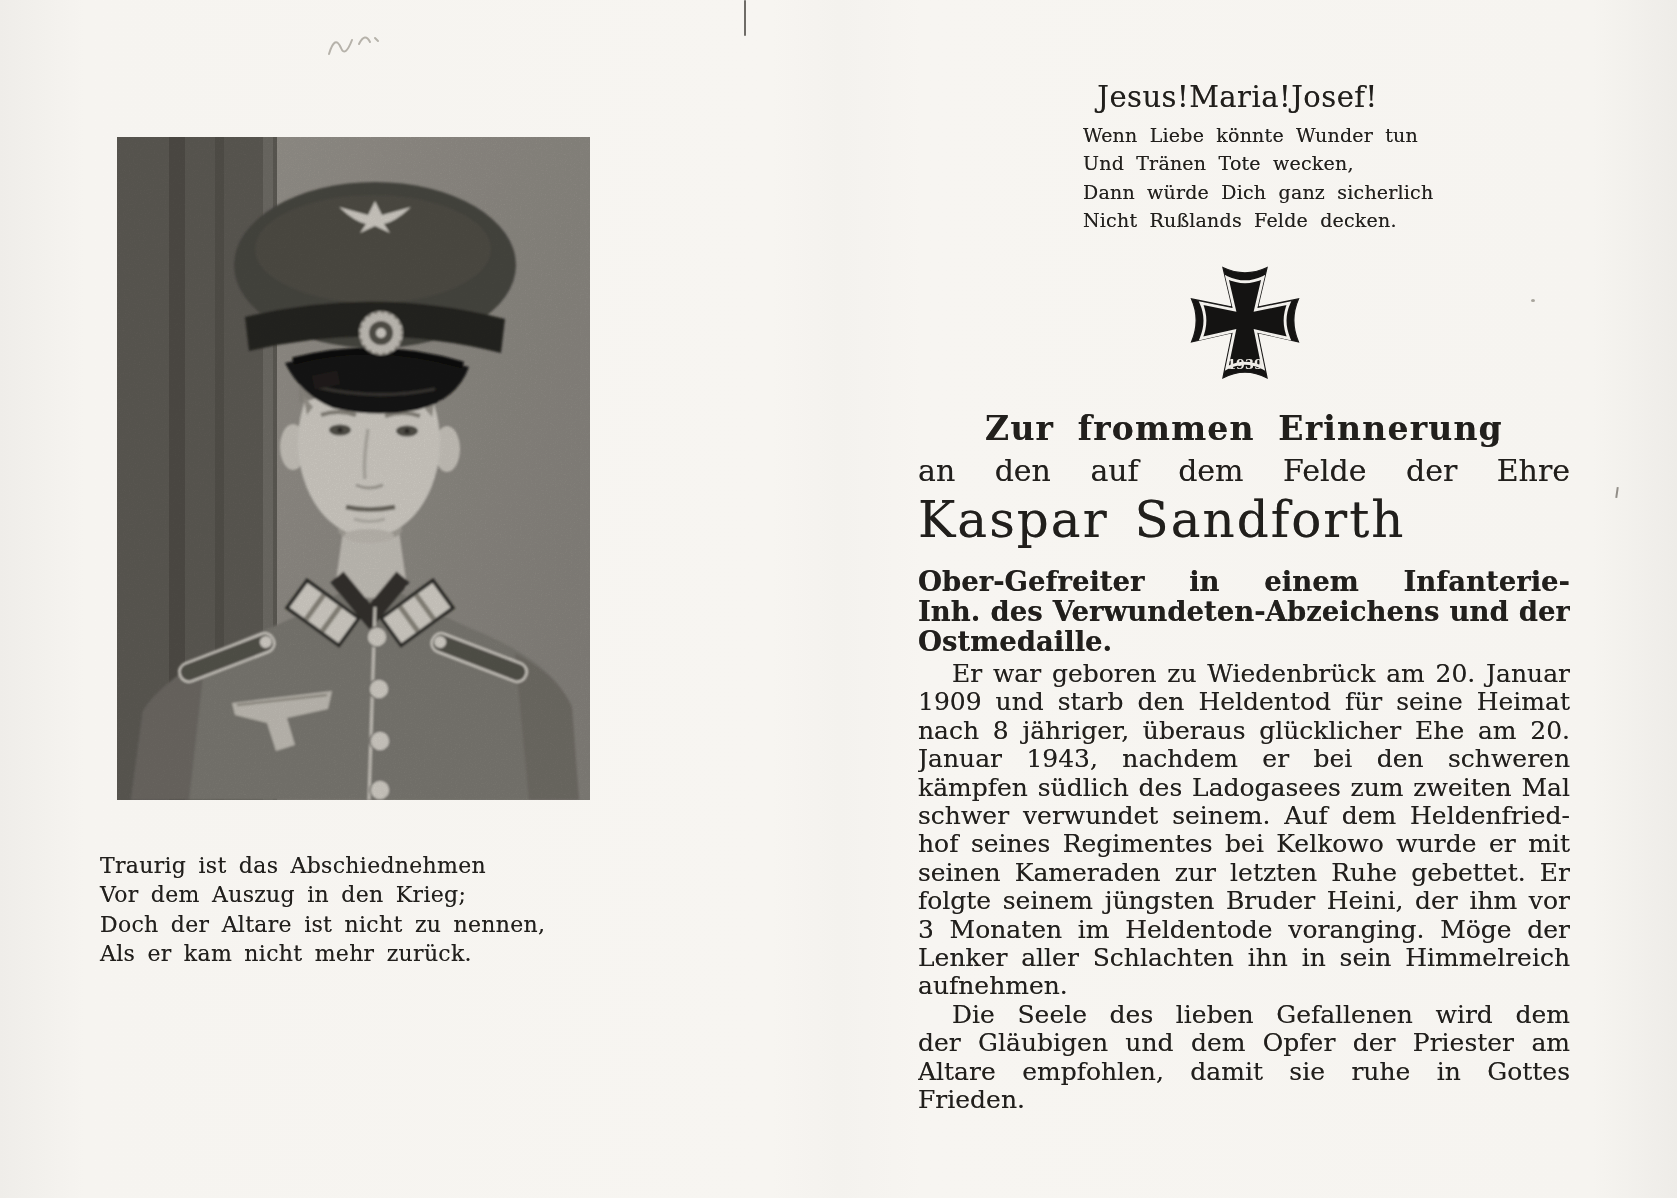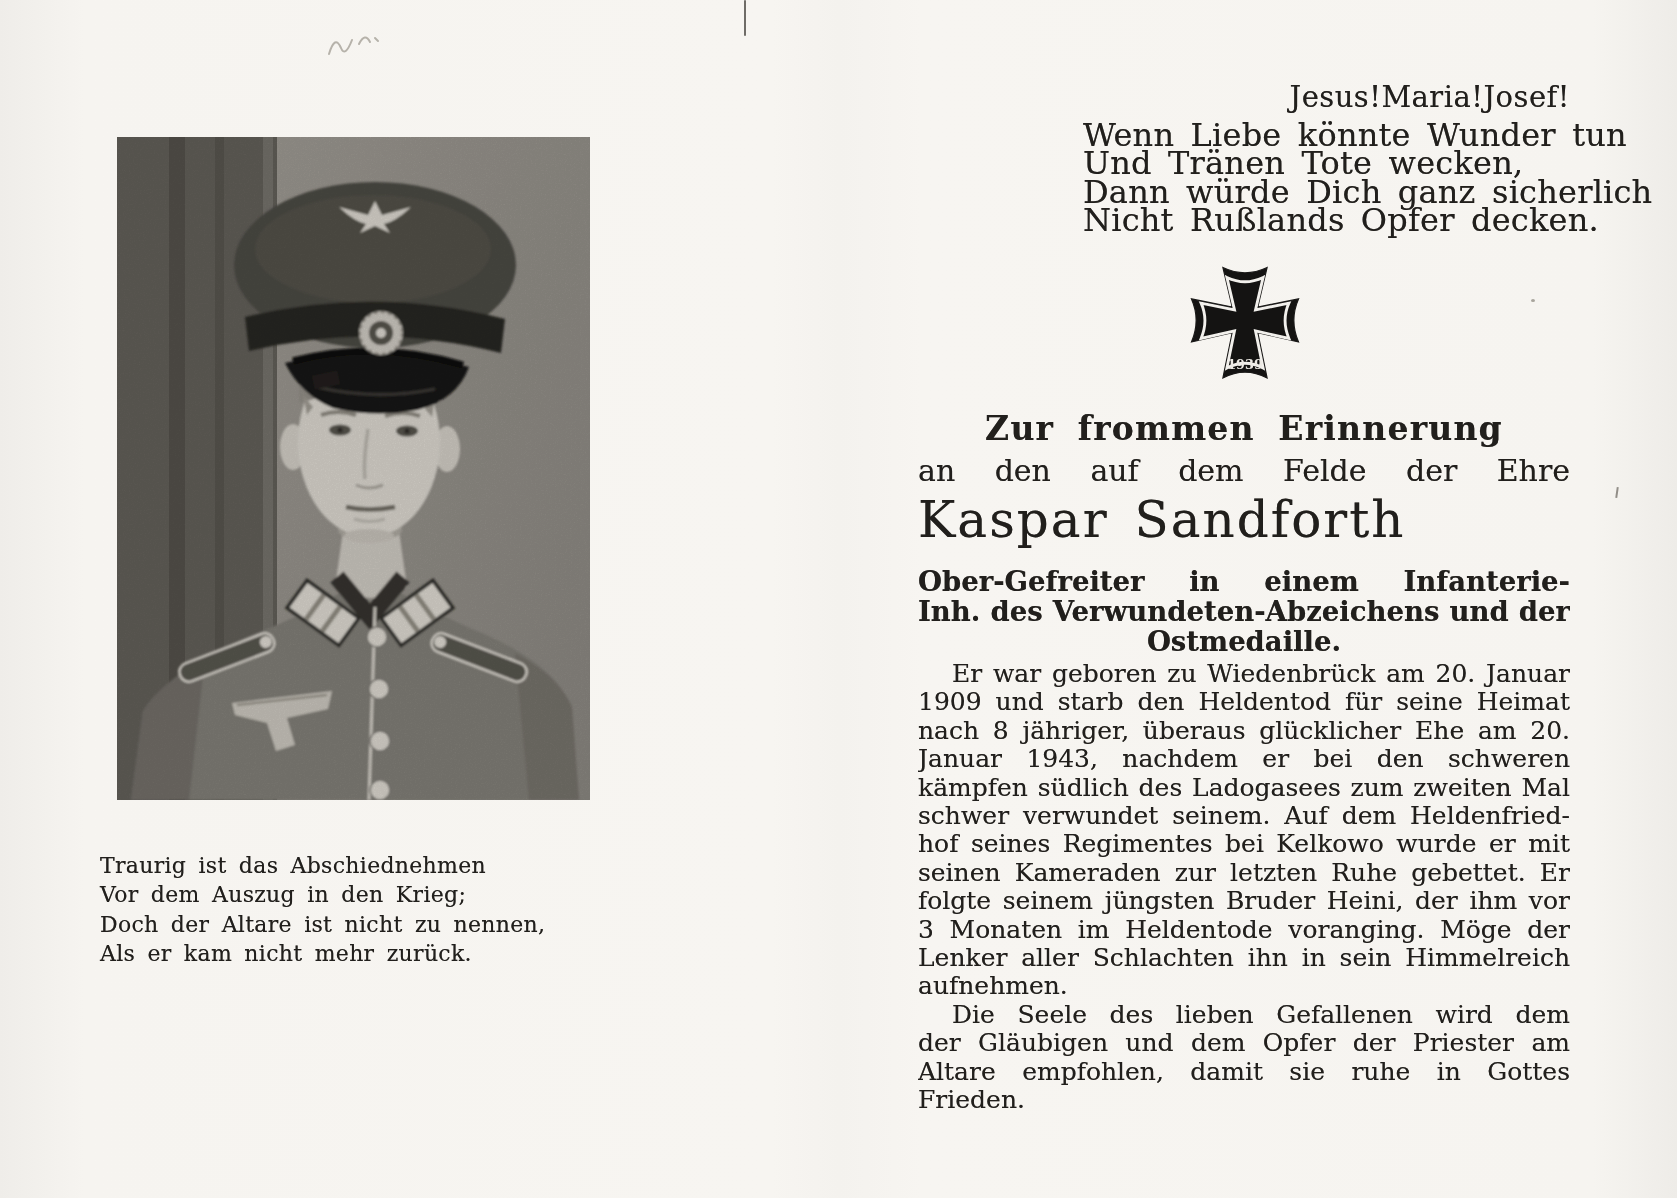--- a/index.html
+++ b/index.html
@@ -11,30 +11,30 @@
   }
   .sheet *{box-sizing:border-box;}
   .txt{position:absolute;text-shadow:0 0 .5px rgba(33,31,28,.6);}
 
   
   .portrait{position:absolute;left:117px;top:137px;width:473px;height:663px;}
   .portrait svg{display:block;width:100%;height:100%;}
   .poem{left:100px;top:851px;font-size:22px;line-height:29.4px;word-spacing:5px;letter-spacing:.3px;white-space:nowrap;}
 
   
-  .inv{left:905px;top:80px;width:665px;display:flex;justify-content:flex-end;font-size:29px;letter-spacing:.5px;}
-  .verse{left:1083px;top:121px;font-size:32px;line-height:28.4px;word-spacing:6px;letter-spacing:.2px;white-space:nowrap;}
+  .inv{left:905px;top:80px;width:665px;display:flex;justify-content:center;font-size:29px;letter-spacing:.5px;}
+  .verse{left:1083px;top:121px;font-size:19px;line-height:28.4px;word-spacing:6px;letter-spacing:.2px;white-space:nowrap;}
   .emblem{position:absolute;left:1186px;top:264px;width:118px;height:121px;}
   .emblem svg{display:block;width:100%;height:100%;}
   .mem-head{left:918px;top:409px;width:652px;text-align:center;font-weight:bold;font-size:33px;word-spacing:11px;letter-spacing:1.2px;}
   .mem-sub{left:918px;top:453px;width:652px;font-size:30px;text-align:justify;text-align-last:justify;word-spacing:6px;height:36px;overflow:hidden;}
   .name{left:918px;top:491px;width:652px;text-align:left;font-size:50px;letter-spacing:2px;word-spacing:8px;}
   .rank{left:918px;top:566px;width:652px;font-weight:bold;font-size:27.5px;line-height:30px;}
   .rank .j{text-align:justify;text-align-last:justify;height:30px;overflow:hidden;}
-  .rank .c{text-align:center;word-spacing:3px;}
+  .rank .c{word-spacing:3px;}
   .bio{left:918px;top:660px;width:652px;font-size:25px;line-height:28.4px;}
   .comm{left:918px;top:1001px;width:652px;font-size:25px;line-height:28.4px;}
   .bline{text-align:justify;text-align-last:justify;height:28.4px;overflow:hidden;}
   .bline.first{text-indent:34px;}
   .bline.last{text-align-last:left;height:auto;}
 
   
   .artifact{position:absolute;}
   .fold-line{left:744px;top:0;width:2px;height:36px;background:#6f6c67;border-radius:1px;}
   .speck-a{left:1531px;top:299px;width:4px;height:3px;background:#a8a49c;border-radius:50%;}
@@ -164,21 +164,21 @@
   <div class="txt inv">
     <span>Jesus!</span>
     <span>Maria!</span>
     <span>Josef!</span>
   </div>
 
   <div class="txt verse">
     <div>Wenn Liebe könnte Wunder tun</div>
     <div>Und Tränen Tote wecken,</div>
     <div>Dann würde Dich ganz sicherlich</div>
-    <div>Nicht Rußlands Opfer decken.</div>
+    <div>Nicht Rußlands Felde decken.</div>
   </div>
 
   <div class="emblem">
     <svg viewBox="0 0 100 104">
       <path d="M31,3 Q50,12 69,3 L61,37 L96,30 Q88,48 96,67 L61,59 L69,98 Q50,88 31,98 L39,59 L4,67 Q12,48 4,30 L39,37 Z" fill="#141312" stroke="#1a1918" stroke-width="1"></path>
       <path d="M31,3 Q50,12 69,3 L61,37 L96,30 Q88,48 96,67 L61,59 L69,98 Q50,88 31,98 L39,59 L4,67 Q12,48 4,30 L39,37 Z" transform="translate(50,50.5) scale(0.82) translate(-50,-50.5)" fill="none" stroke="#f2f0ec" stroke-width="3"></path>
       <text x="50" y="90" text-anchor="middle" font-size="11" font-weight="bold" fill="#ece9e4">1939</text>
     </svg>
   </div>
 

